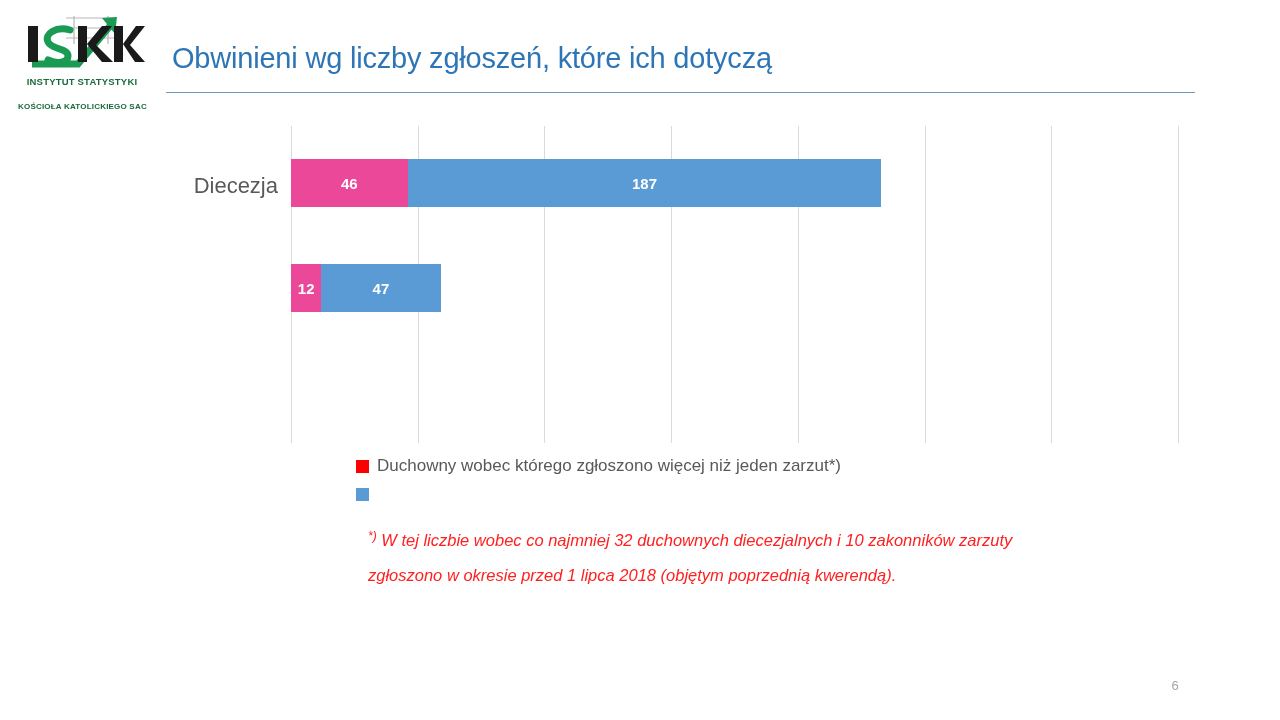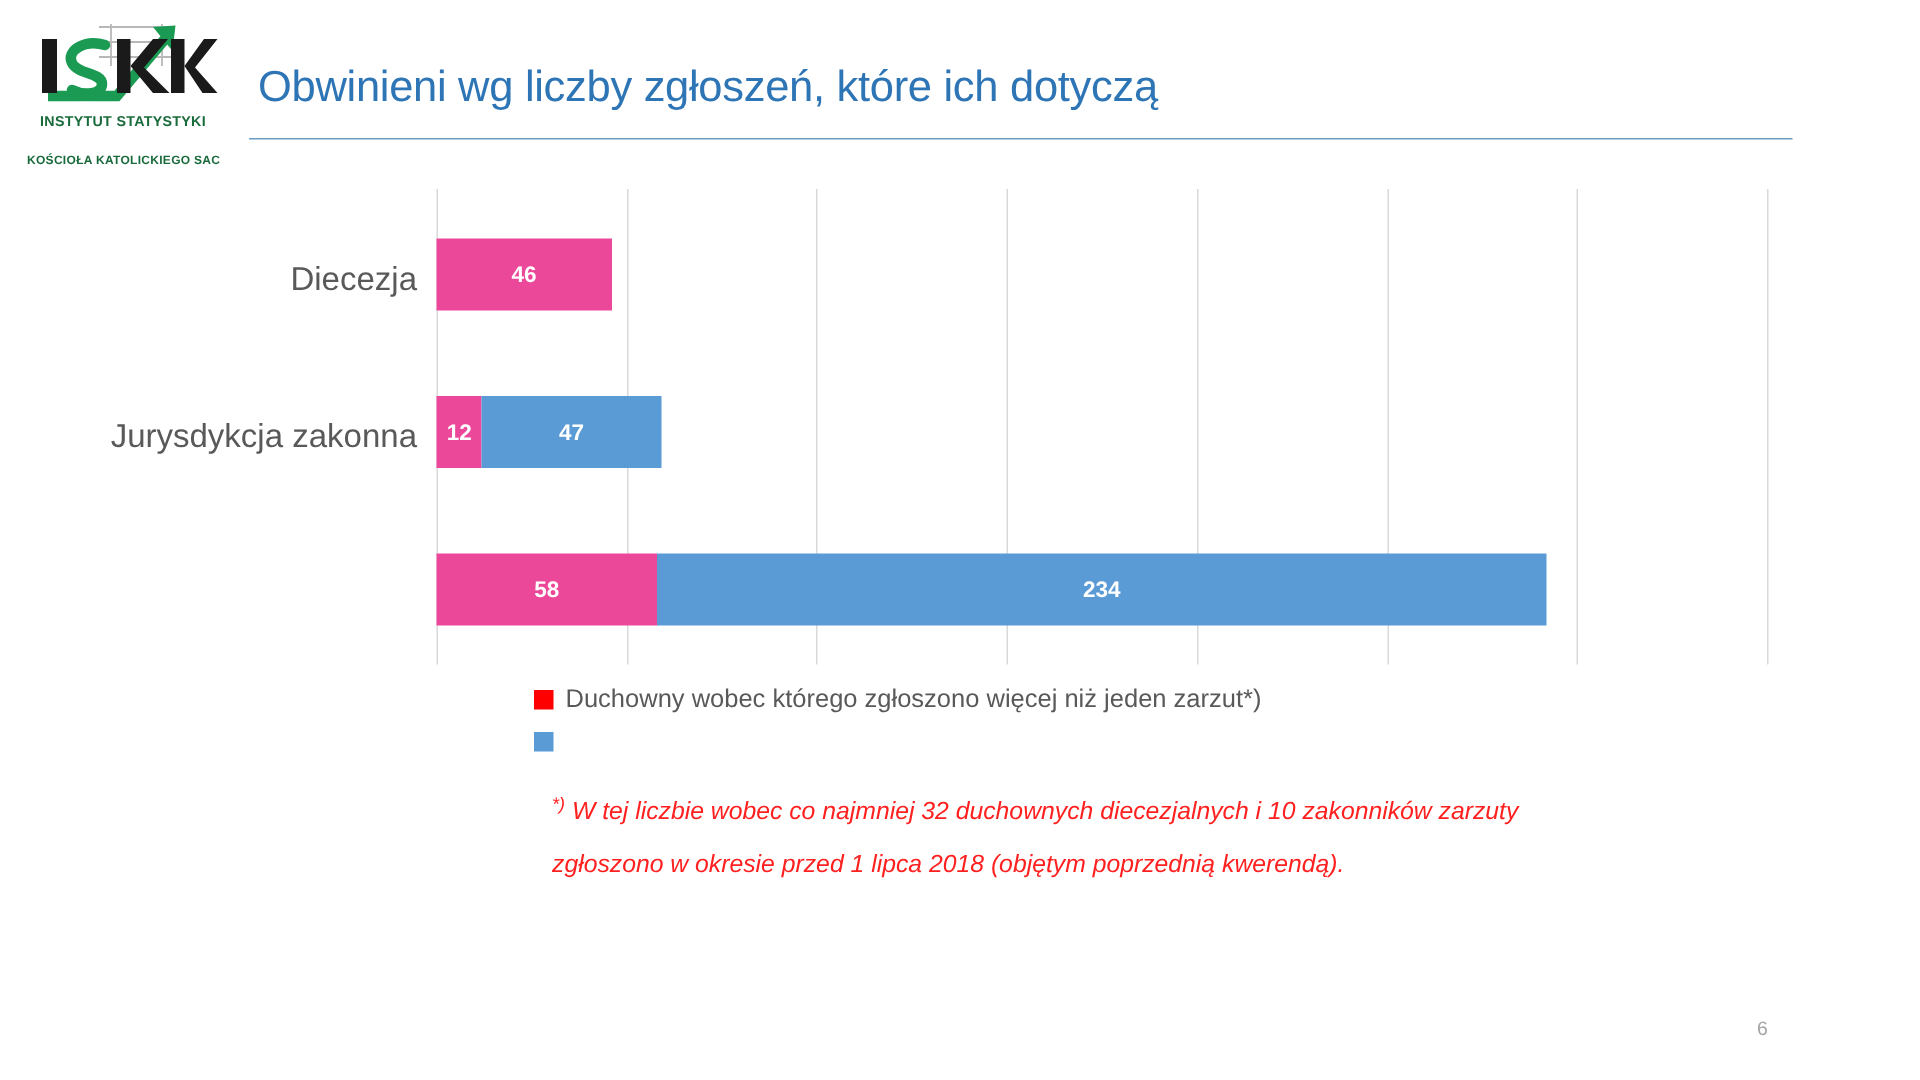--- a/index.html
+++ b/index.html
@@ -193,35 +193,31 @@
       <div class="gridline" style="left: 126.714px;"></div>
       <div class="gridline" style="left: 253.429px;"></div>
       <div class="gridline" style="left: 380.143px;"></div>
       <div class="gridline" style="left: 506.857px;"></div>
       <div class="gridline" style="left: 633.571px;"></div>
       <div class="gridline" style="left: 760.286px;"></div>
       <div class="gridline" style="left: 887px;"></div>
     </div>
 
   <div class="cat-label" id="cat-0" style="top:173px">Diecezja</div>
-  <div class="cat-label" id="cat-1" style="top:278px">Jurysdykcja zakonna</div>
 
   <div class="bar-row" id="row-0" style="top: 159px; width: 590.489px;">
     <div class="seg red" id="r0s0" style="left: 0px; width: 116.577px;">46</div>
+    <div class="seg blue" id="r0s1" style="left: 116.577px; width: 473.911px;">187</div>
   </div>
 
   <div class="bar-row" id="row-1" style="top: 264px; width: 149.523px;">
     <div class="seg red" id="r1s0" style="left: 0px; width: 30.4114px;">12</div>
     <div class="seg blue" id="r1s1" style="left: 30.4114px; width: 119.111px;">47</div>
   </div>
 
-  <div class="bar-row" id="row-2" style="top: 369px; width: 740.011px;">
-    <div class="seg red" id="r2s0" style="left: 0px; width: 146.989px;">58</div>
-    <div class="seg blue" id="r2s1" style="left: 146.989px; width: 593.023px;">234</div>
-  </div>
 
   <div id="legend">
     <div class="legend-row">
       <span class="swatch red"></span>
       <span class="legend-text">Duchowny wobec którego zgłoszono więcej niż jeden zarzut*)</span>
     </div>
     <div class="legend-row">
       <span class="swatch blue"></span>
     </div>
   </div>

